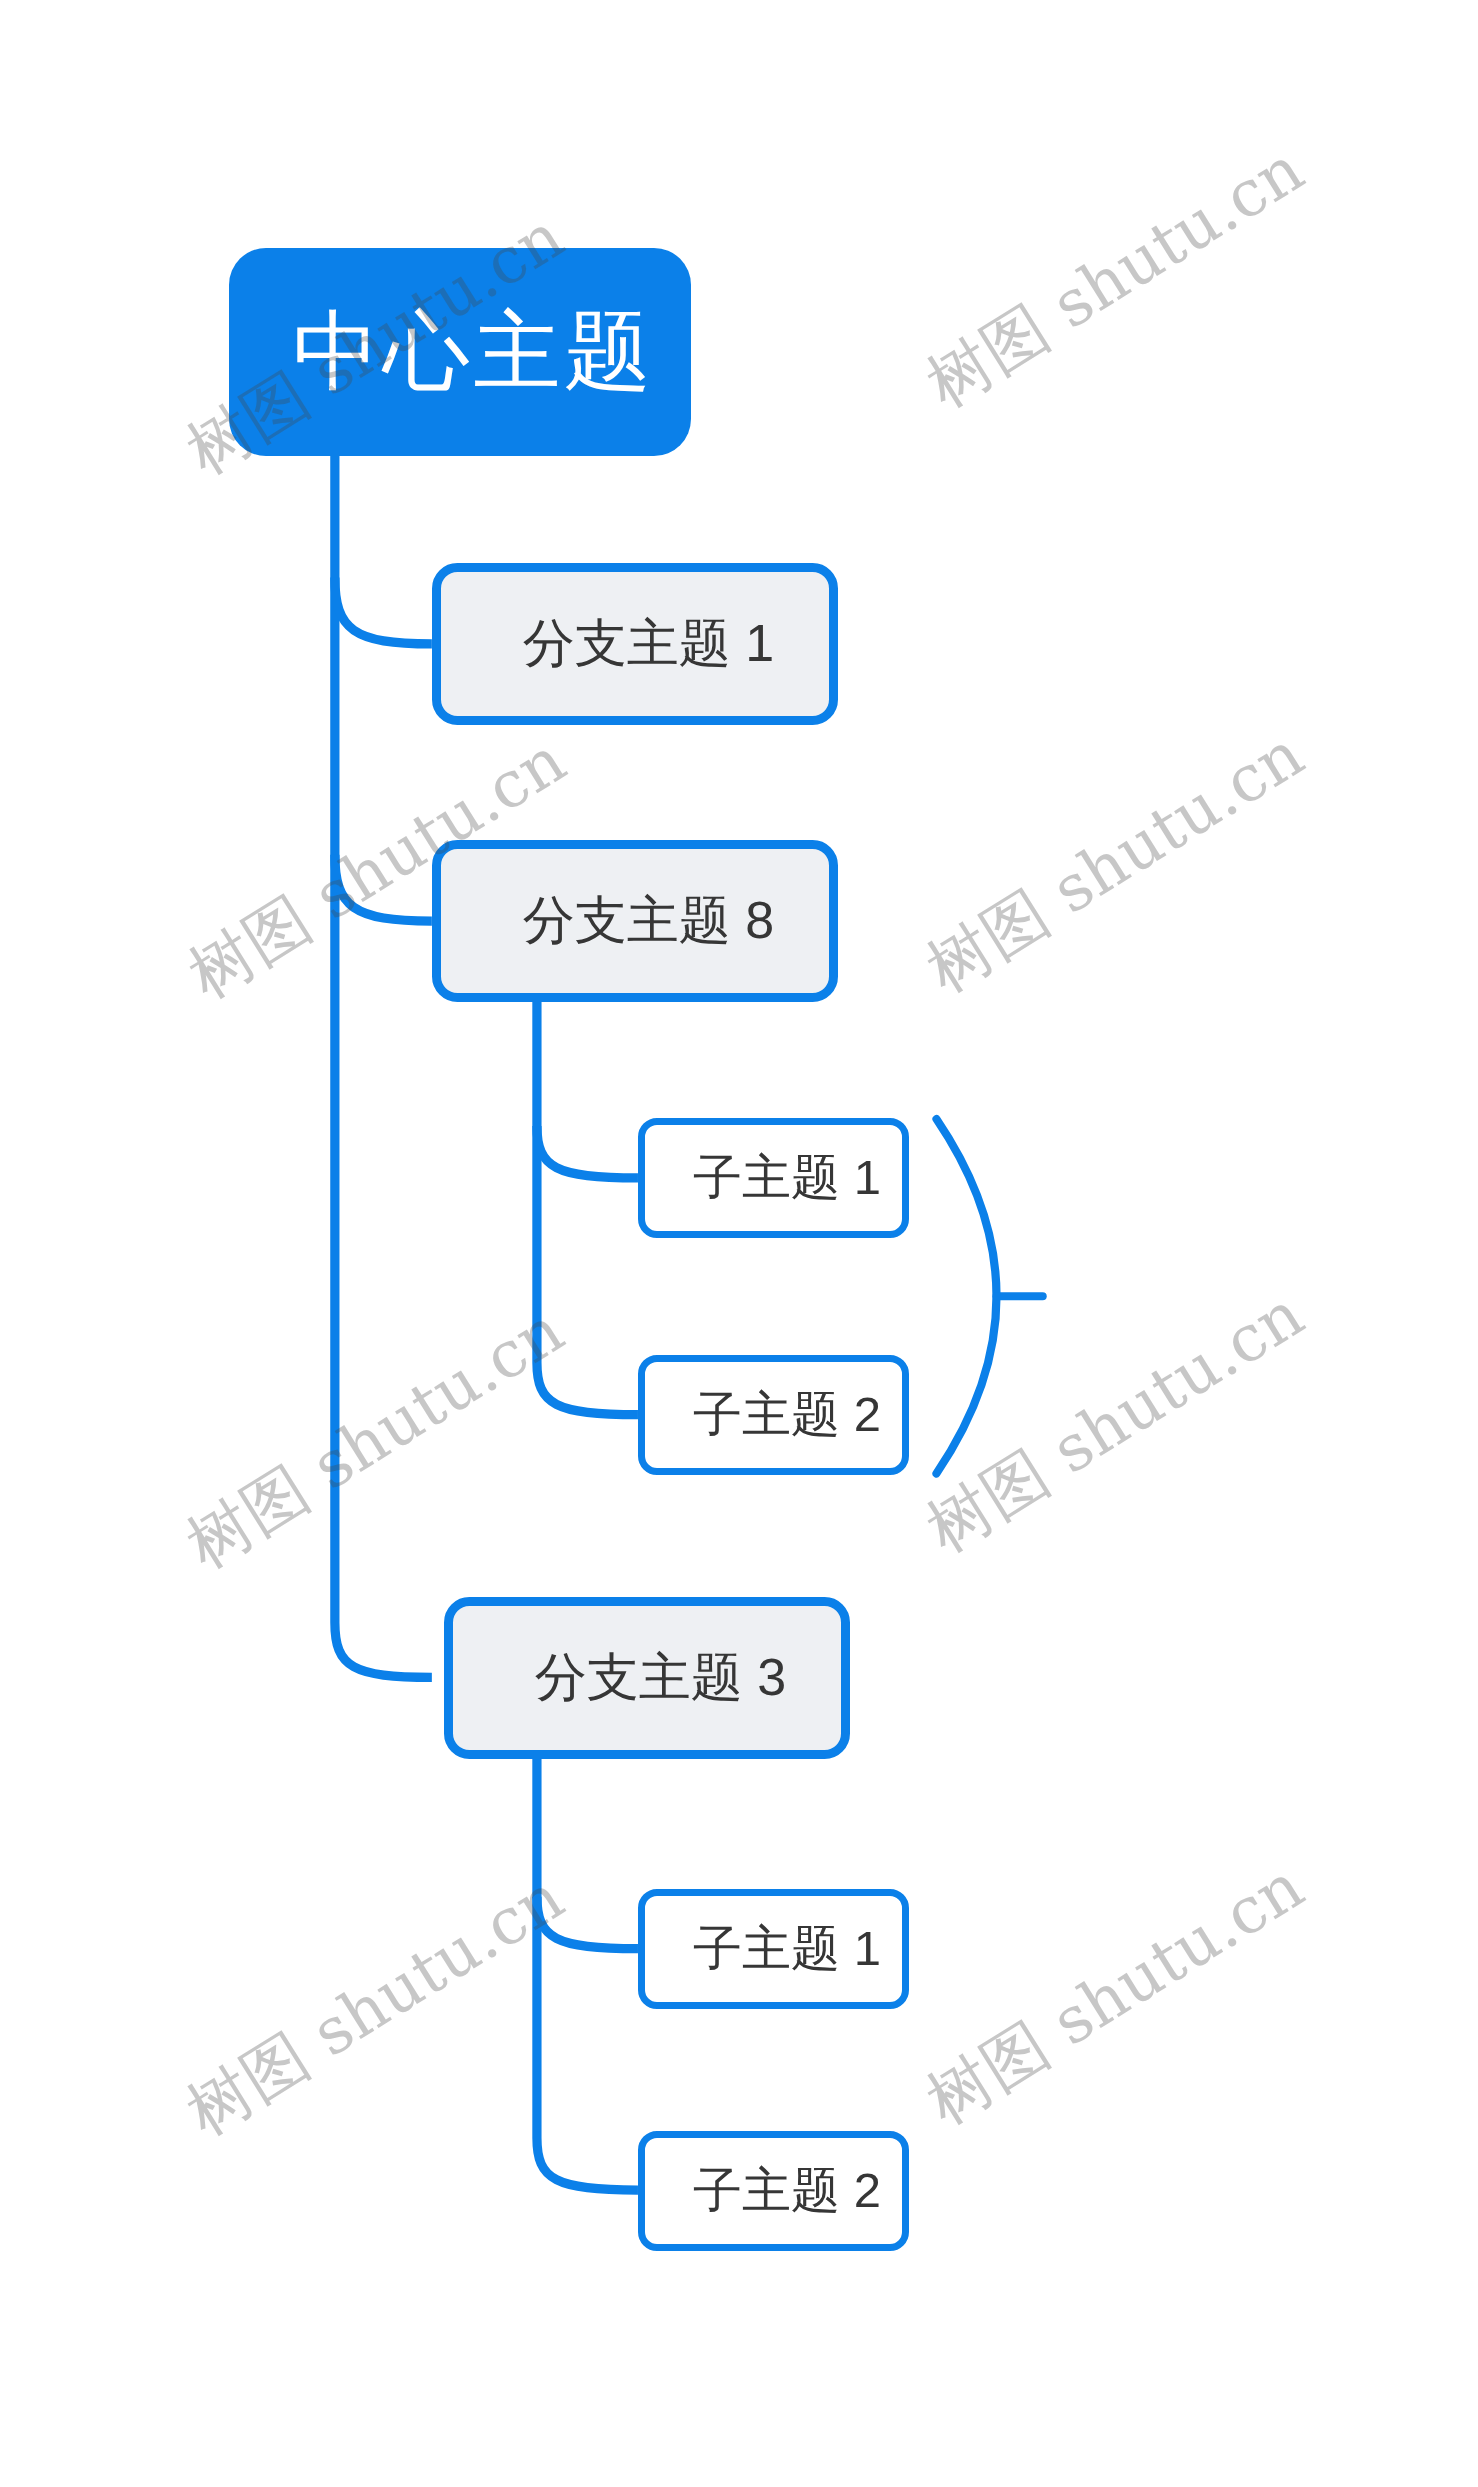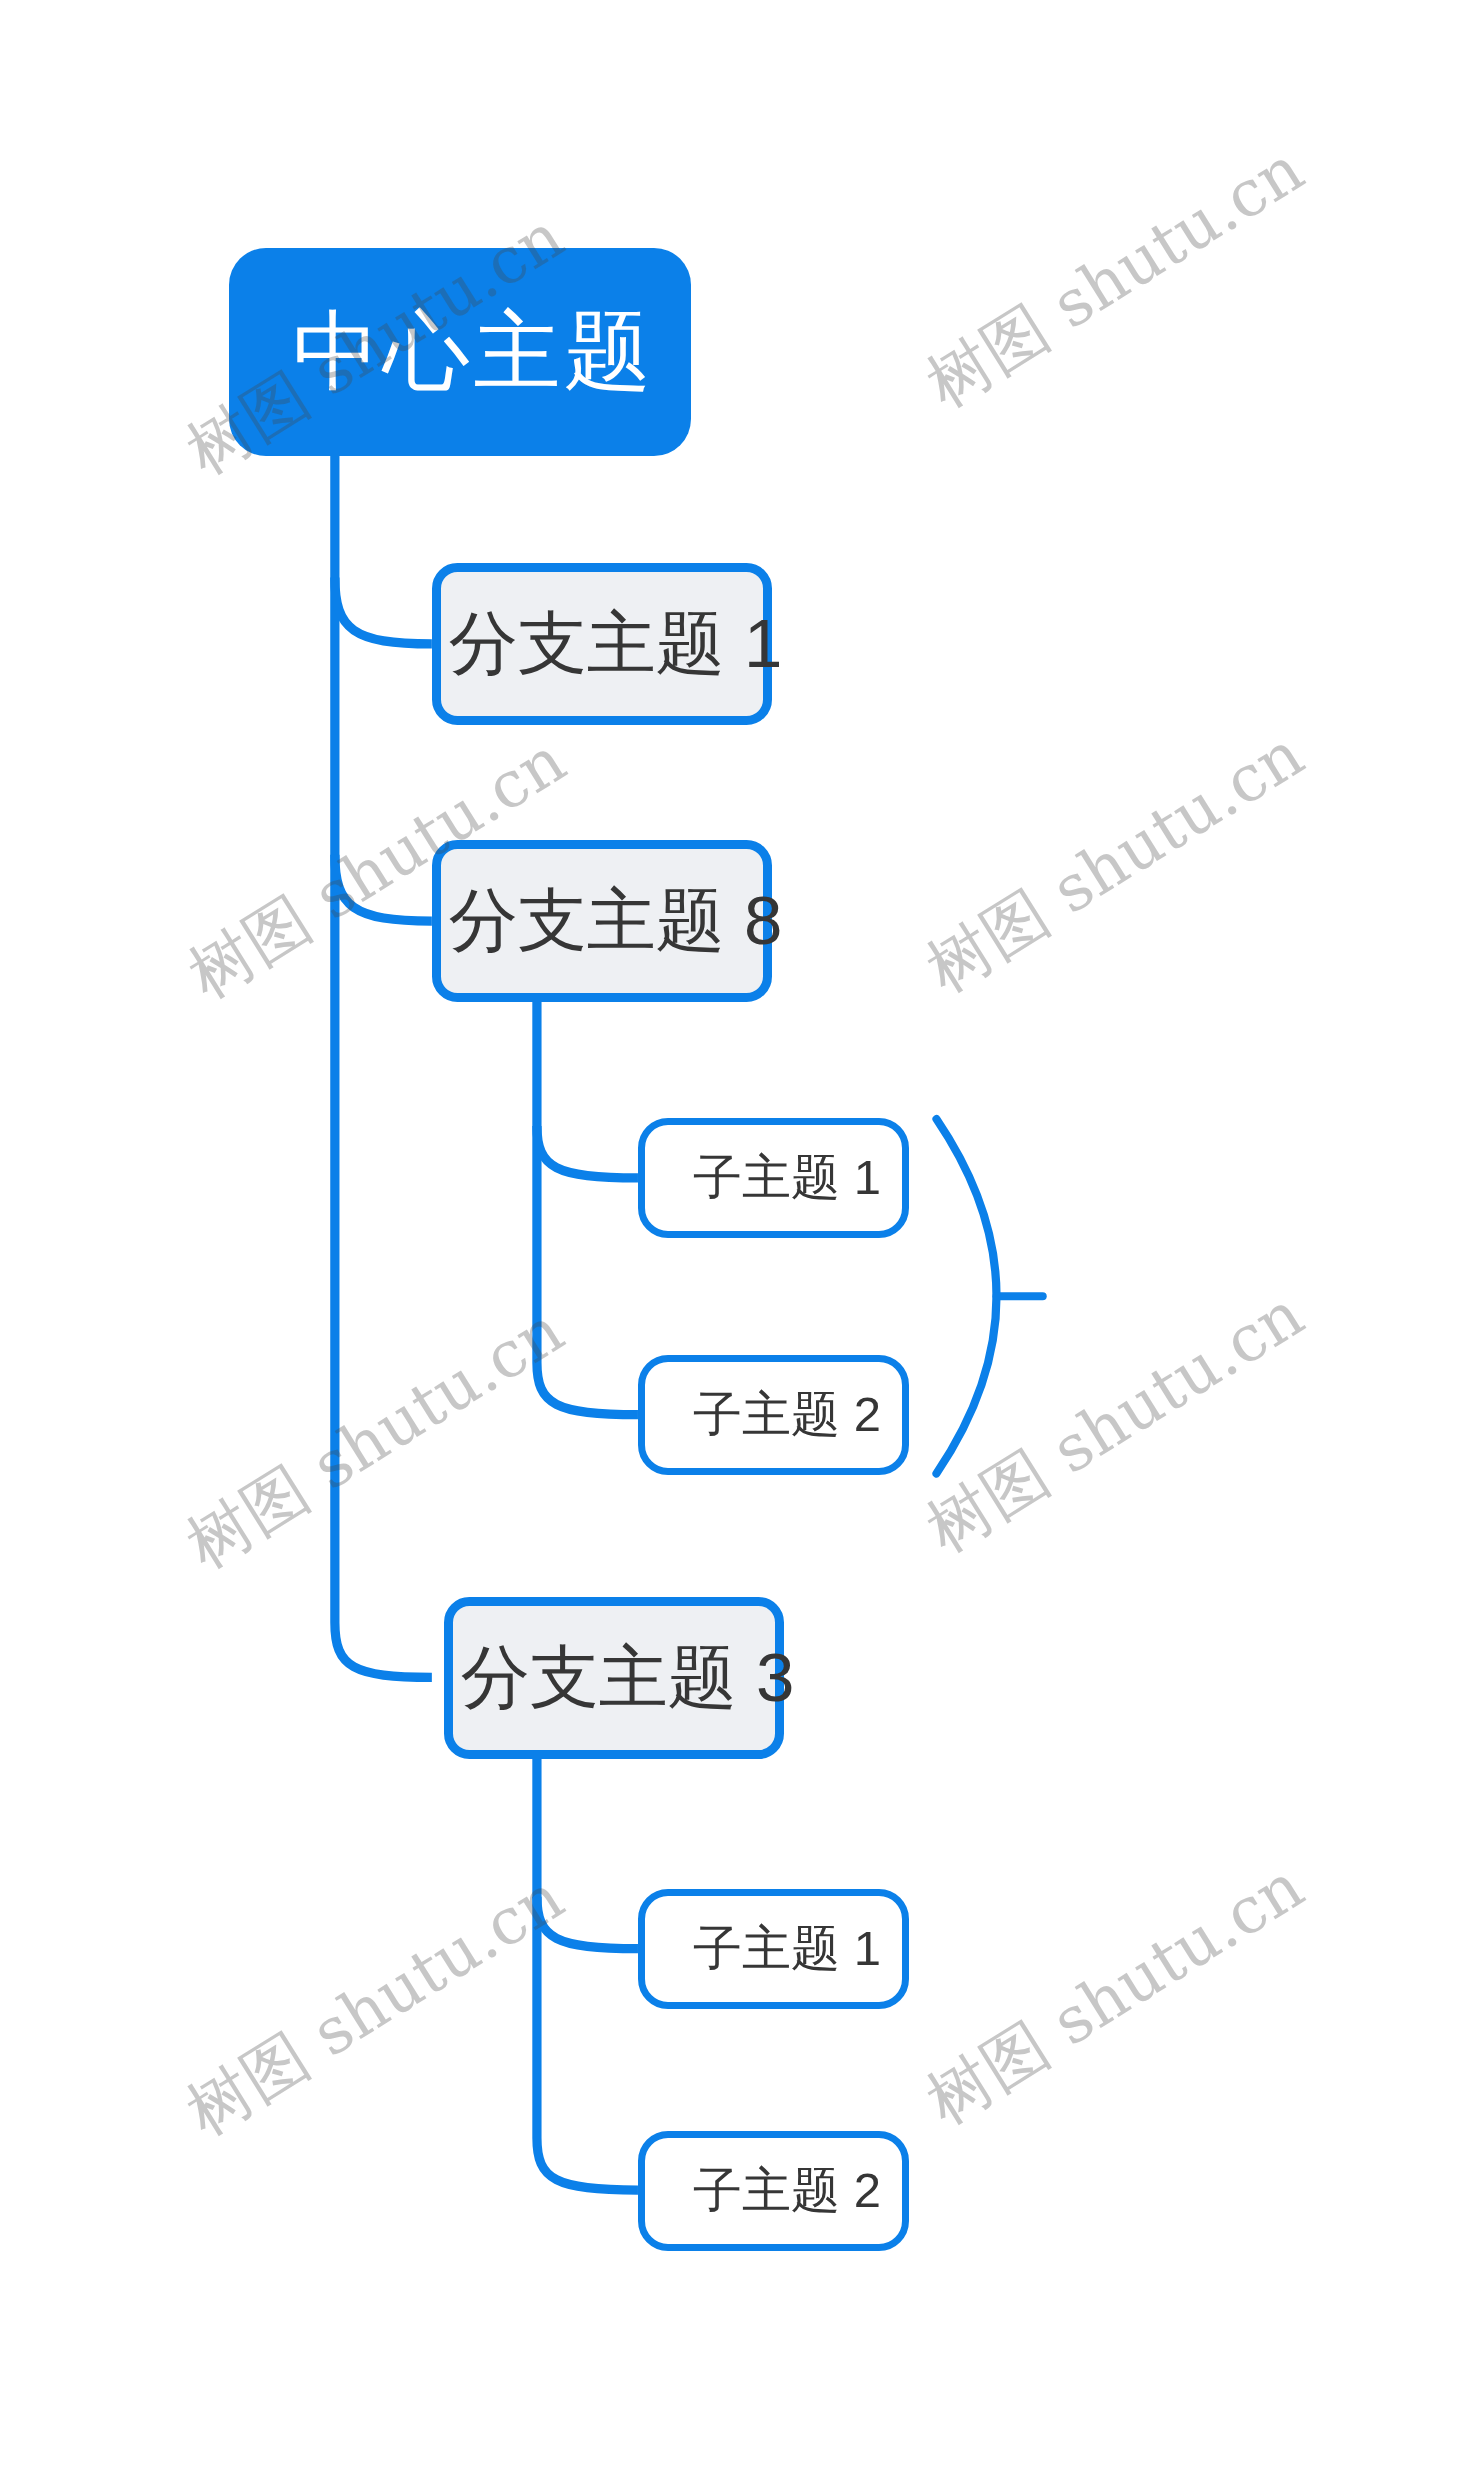--- a/index.html
+++ b/index.html
@@ -32,35 +32,35 @@
   }
   .central-node {
     left: 229px; top: 248px; width: 462px; height: 208px;
     background: var(--blue, #0B80E9);
     border-radius: 37px;
     color: #ffffff;
     font-size: 87px;
     letter-spacing: 3.5px;
   }
   .branch-node {
-    left: 432px; width: 340px; height: 162px;
+    left: 432px; width: 406px; height: 162px;
     background: var(--branch-fill, #EEF0F3);
     border: 9.2px solid var(--blue, #0B80E9);
     border-radius: 25.4px;
     color: var(--text-dark, #363636);
-    font-size: 69px;
+    font-size: 52px;
   }
   .branch-1 { top: 563px; }
   .branch-2 { top: 840px; }
   .branch-3 { top: 1597px; margin-left: 12px; }
   .subtopic-node {
     left: 638px; width: 271px; height: 120px;
     background: var(--subtopic-fill, #ffffff);
     border: 7px solid var(--blue, #0B80E9);
-    border-radius: 30px;
+    border-radius: 19px;
     color: var(--text-dark, #363636);
     font-size: 49px;
   }
   .sub-2-1 { top: 1118px; }
   .sub-2-2 { top: 1355px; }
   .sub-3-1 { top: 1889px; }
   .sub-3-2 { top: 2131px; }
   .summary-node {
     left: 1089px; top: 1242px; width: 173px; height: 115px;
     background: var(--blue, #0B80E9);

